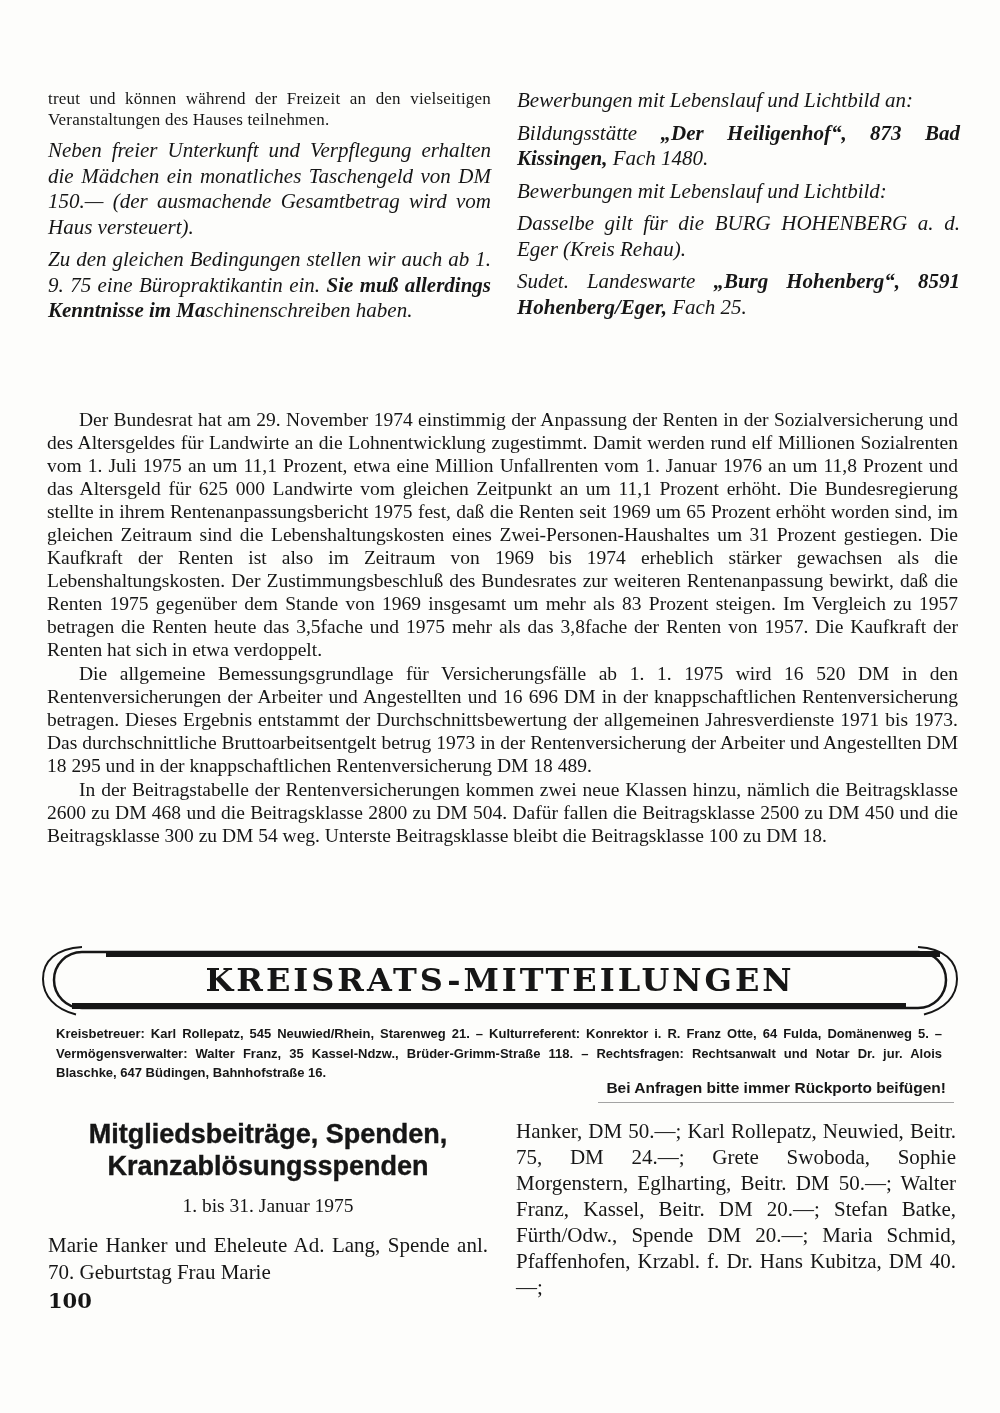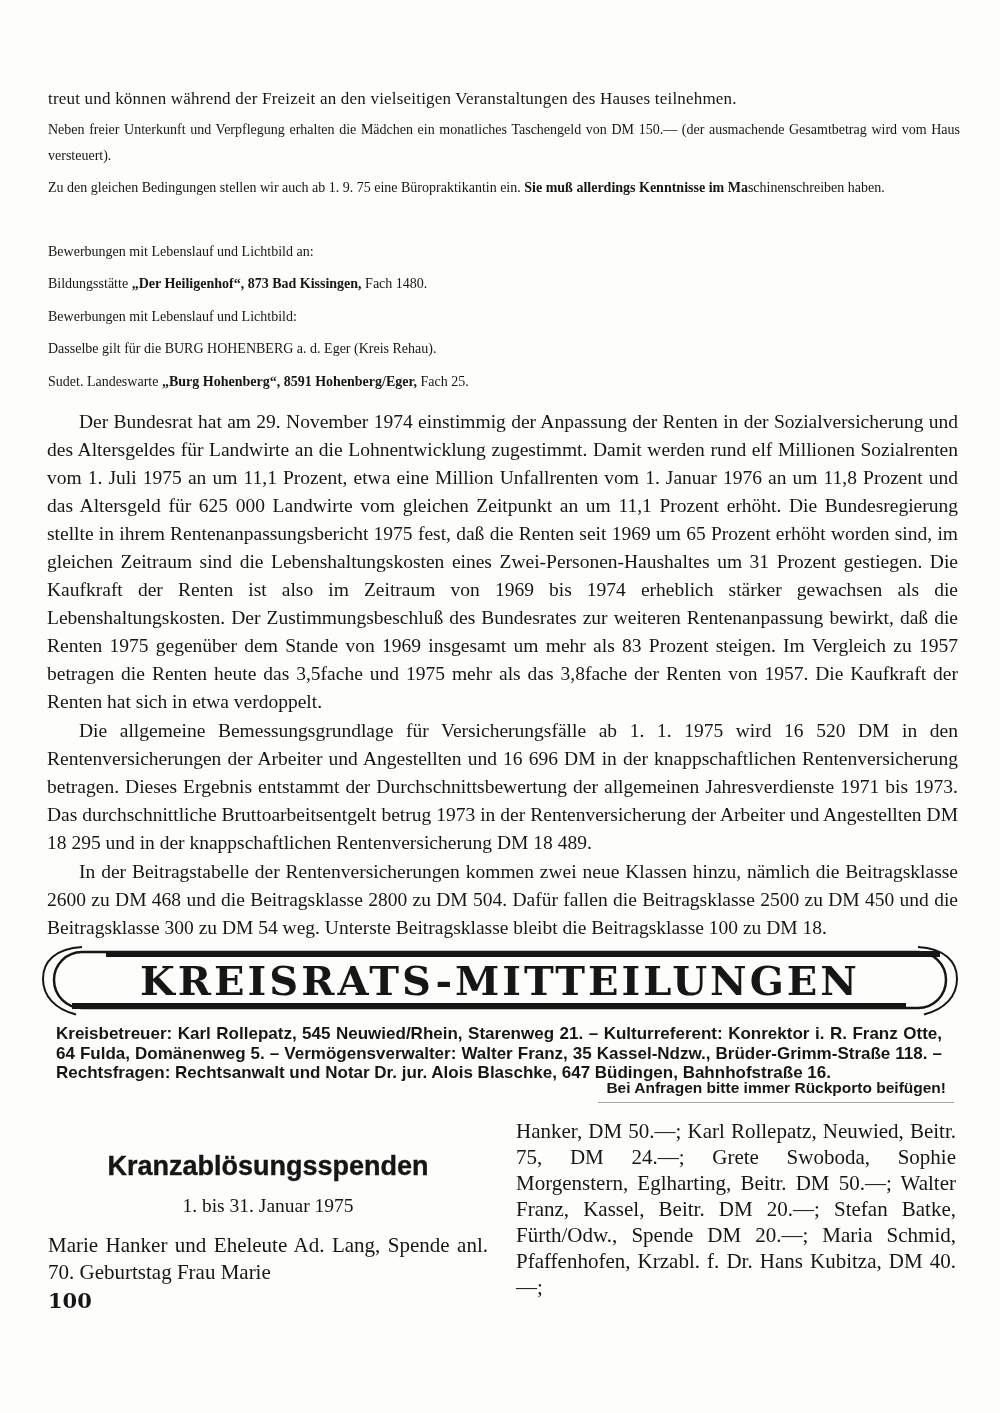--- a/index.html
+++ b/index.html
@@ -4,51 +4,51 @@
 <style>
   * { margin:0; padding:0; box-sizing:border-box; }
   html,body { background:#fdfdfb; }
   .page {
     position:relative; width:1000px; height:1413px; margin:0 auto;
     background:#fdfdfb; color:#161616;
     font-family:"Liberation Serif", serif;
     overflow:hidden;
   }
   
-  .top-section { position:absolute; top:88px; left:48px; width:912px; display:flex; gap:26px;flex-direction:column; }
+  .top-section { position:absolute; top:88px; left:48px; width:912px; display:flex; gap:26px; }
   .top-col { flex:1; text-align:justify; }
   .cont-small { font-size:17px; line-height:21px; margin-bottom:8px; letter-spacing:0.2px; }
-  .top-col p.body { font-size:14px; line-height:25.5px; margin-bottom:7px; }
+  .top-col p.body { font-size:21px; line-height:25.5px; margin-bottom:7px;font-style:italic; }
   .top-col p.body:last-child { margin-bottom:12px; }
   .top-col b { font-weight:bold; }
   
   .article-heading {
     position:absolute; top:352px; left:0; width:100%;
     text-align:center; font-family:"Liberation Sans", sans-serif;
     font-weight:bold; font-size:31px; letter-spacing:2px;
     -webkit-text-stroke:0.8px #161616;
   }
   .article {
     position:absolute; top:408px; left:47px; width:911px;
-    font-size:19.5px; line-height:28px; text-align:justify;
+    font-size:19.5px; line-height:23px; text-align:justify;
   }
   .article p { text-indent:32px; margin-bottom:1px; }
   
   .banner { position:absolute; top:946px; left:42px; width:916px; height:70px; }
   .banner svg { position:absolute; inset:0; width:100%; height:100%; }
   .banner-text {
     position:absolute; inset:0; display:flex; align-items:center; justify-content:center;
-    font-family:"DejaVu Serif", serif; font-weight:bold; font-size:40px;
+    font-family:"DejaVu Serif", serif; font-weight:bold; font-size:32px;
     letter-spacing:3px; padding-bottom:2px;
   }
   
   .officials {
     position:absolute; top:1024px; left:56px; width:886px;
     font-family:"Liberation Sans", sans-serif; font-weight:bold;
-    font-size:17px; line-height:19.5px; text-align:justify;
+    font-size:13px; line-height:19.5px; text-align:justify;
   }
   .note-wrap {
     position:absolute; top:1079px; right:46px;
     font-family:"Liberation Sans", sans-serif; font-weight:bold; font-size:15.5px;
     white-space:nowrap; text-align:center;
     border-bottom:1px solid #a3a3a3; padding:0 8px 5px 8px;
   }
   
   .lower { position:absolute; top:1118px; left:48px; width:908px; display:flex; gap:28px; }
   .lower-col { flex:1; }
@@ -103,21 +103,21 @@
     </svg>
     <div class="banner-text">KREISRATS-MITTEILUNGEN</div>
   </div>
 
   <p class="officials"><b>Kreisbetreuer:</b><span> Karl Rollepatz, 545 Neuwied/Rhein, Starenweg 21. – </span><b>Kulturreferent:</b><span> Konrektor i. R. Franz Otte, 64 Fulda, Domänenweg 5. – </span><b>Vermögensverwalter:</b><span> Walter Franz, 35 Kassel-Ndzw., Brüder-Grimm-Straße 118. – </span><b>Rechtsfragen:</b><span> Rechtsanwalt und Notar Dr. jur. Alois Blaschke, 647 Büdingen, Bahnhofstraße 16.</span></p>
 
   <div class="note-wrap">Bei Anfragen bitte immer Rückporto beifügen!</div>
 
   <section class="lower">
     <div class="lower-col">
-      <h2 class="don-heading"><br><span>Kranzablösungsspenden</span></h2>
+      <h2 class="don-heading"><span>Mitgliedsbeiträge, Spenden,</span><br><span>Kranzablösungsspenden</span></h2>
       <h3 class="don-period">1. bis 31. Januar 1975</h3>
       <p class="don-text">Marie Hanker und Eheleute Ad. Lang, Spende anl. 70. Geburtstag Frau Marie</p>
     </div>
     <div class="lower-col">
       <p class="don-list">Hanker, DM 50.—; Karl Rollepatz, Neuwied, Beitr. 75, DM 24.—; Grete Swoboda, Sophie Morgenstern, Eglharting, Beitr. DM 50.—; Walter Franz, Kassel, Beitr. DM 20.—; Stefan Batke, Fürth/Odw., Spende DM 20.—; Maria Schmid, Pfaffenhofen, Krzabl. f. Dr. Hans Kubitza, DM 40.—;</p>
     </div>
   </section>
 
   <div class="page-number">100</div>
 

